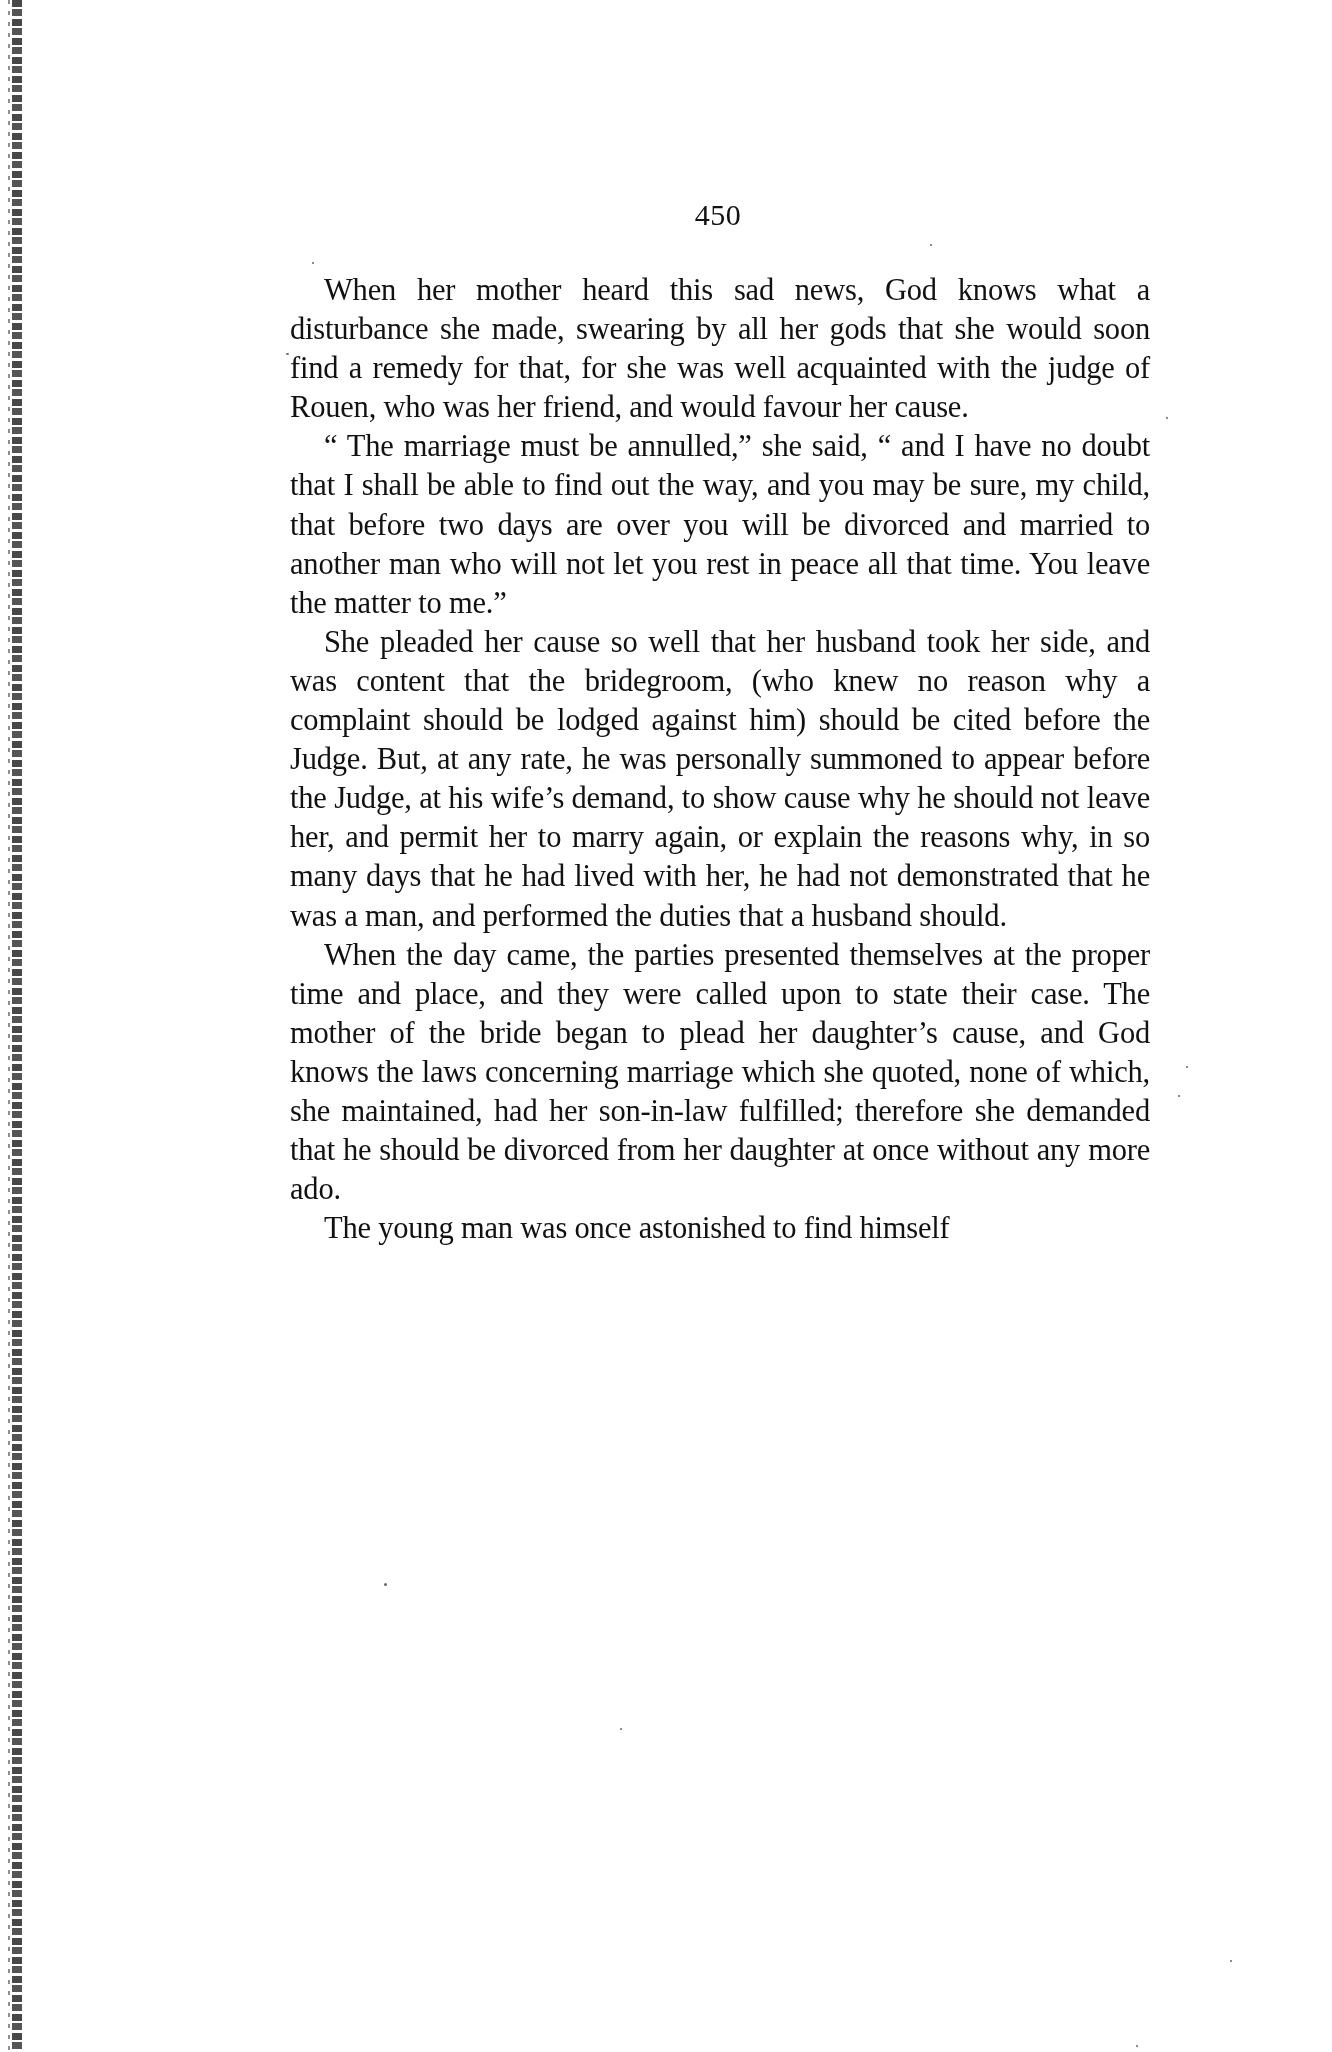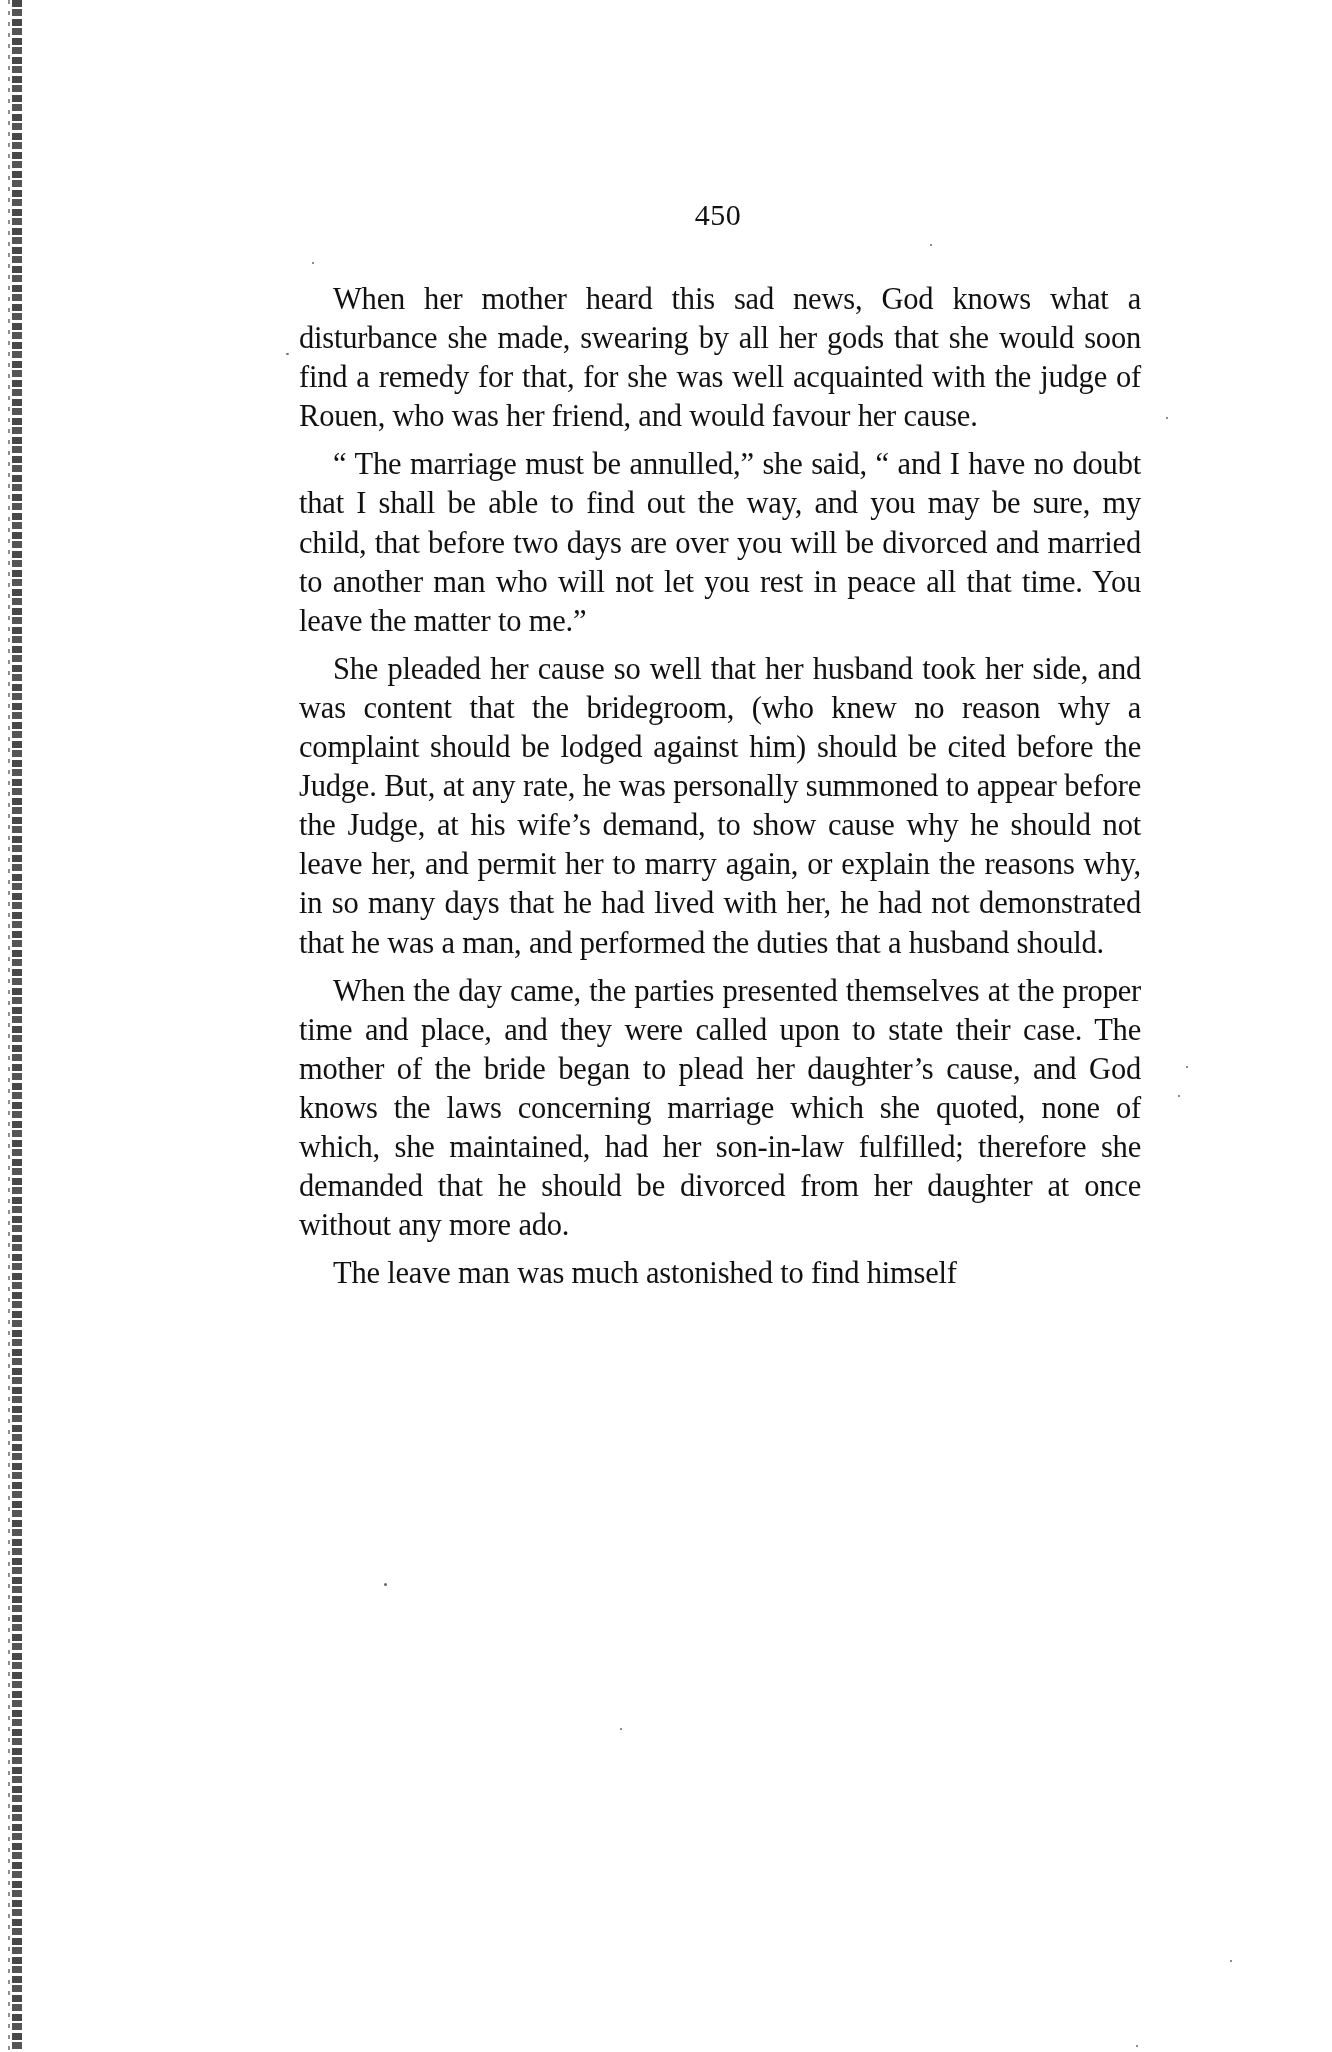--- a/index.html
+++ b/index.html
@@ -47,21 +47,21 @@
     position: absolute;
     left: 290px;
     top: 271px;
     width: 860px;
     font-size: 30.5px;
     line-height: 39.1px;
     text-align: justify;
     letter-spacing: -0.2px;
   }
   .text-column p {
-    margin: 9px;
+    margin: 0;
     text-indent: 34px;
     hyphens: none;
   }
   .speck {
     position: absolute;
     width: 3px;
     height: 3px;
     background: #666;
     border-radius: 50%;
   }
@@ -72,21 +72,21 @@
 <div class="binding-edge-thin"></div>
 <div class="binding-edge"></div>
 
 <div class="page-number">450</div>
 
 <div class="text-column">
   <p>When her mother heard this sad news, God knows what a disturbance she made, swearing by all her gods that she would soon find a remedy for that, for she was well acquainted with the judge of Rouen, who was her friend, and would favour her cause.</p>
   <p>“ The marriage must be annulled,” she said, “ and I have no doubt that I shall be able to find out the way, and you may be sure, my child, that before two days are over you will be divorced and married to another man who will not let you rest in peace all that time.  You leave the matter to me.”</p>
   <p>She pleaded her cause so well that her husband took her side, and was content that the bridegroom, (who knew no reason why a complaint should be lodged against him) should be cited before the Judge.  But, at any rate, he was personally summoned to appear before the Judge, at his wife’s demand, to show cause why he should not leave her, and permit her to marry again, or explain the reasons why, in so many days that he had lived with her, he had not demonstrated that he was a man, and performed the duties that a husband should.</p>
   <p>When the day came, the parties presented themselves at the proper time and place, and they were called upon to state their case.  The mother of the bride began to plead her daughter’s cause, and God knows the laws concerning marriage which she quoted, none of which, she maintained, had her son-in-law fulfilled; therefore she demanded that he should be divorced from her daughter at once without any more ado.</p>
-  <p>The leave man was much astonished to find himself</p>
+  <p>The young man was once astonished to find himself</p>
 </div>
 
 <div class="speck" style="left:312px;top:262px;width:2px;height:2px;"></div>
 <div class="speck" style="left:286px;top:353px;width:3px;height:2px;"></div>
 <div class="speck" style="left:1166px;top:417px;width:2px;height:2px;"></div>
 <div class="speck" style="left:930px;top:244px;width:2px;height:2px;"></div>
 <div class="speck" style="left:1186px;top:1066px;width:2px;height:2px;"></div>
 <div class="speck" style="left:1178px;top:1095px;width:2px;height:2px;"></div>
 <div class="speck" style="left:384px;top:1583px;width:3px;height:3px;"></div>
 <div class="speck" style="left:620px;top:1728px;width:2px;height:2px;"></div>

